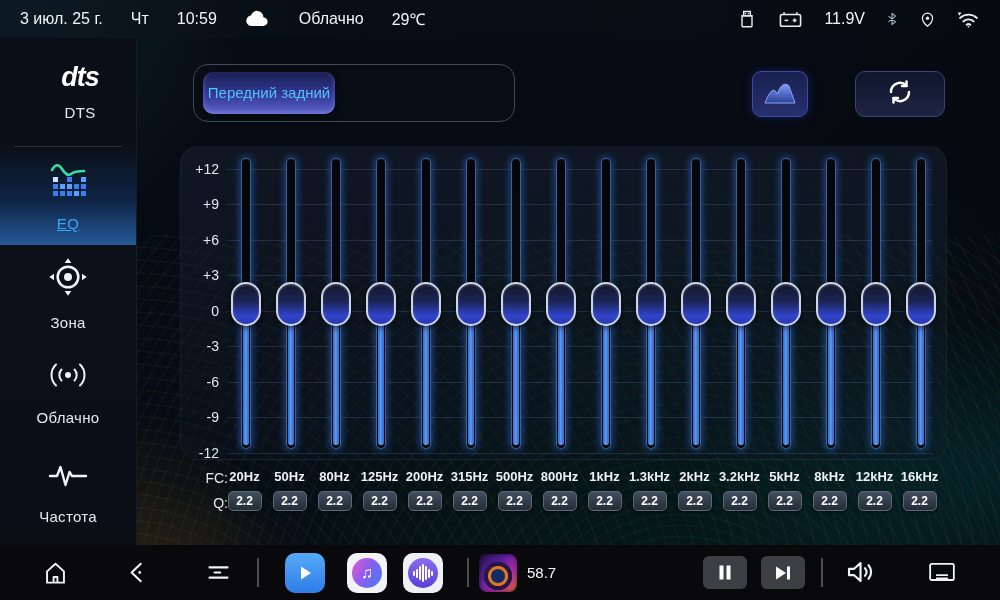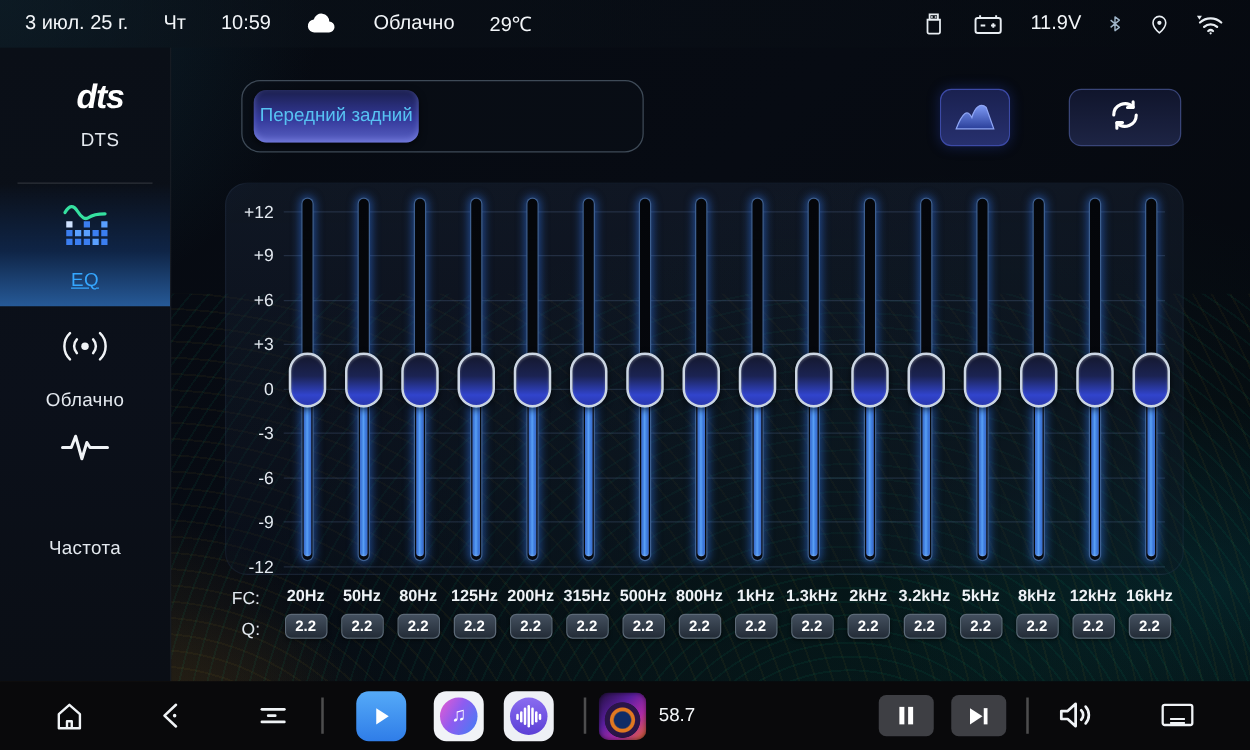--- a/index.html
+++ b/index.html
@@ -37,21 +37,21 @@
     position:absolute; left:0; top:38px; width:137px; height:507px; z-index:4;
     display:flex; flex-direction:column;
     background:linear-gradient(180deg,#0a0f17 0%,#0b101a 55%,#0a0e15 100%);
     border-right:1px solid rgba(255,255,255,0.05);
   }
   .side-item{
     display:flex; flex-direction:column; align-items:center; justify-content:center;
     gap:13px; height:98px; cursor:pointer;
   }
   .side-item.first{ height:108px;padding-left:24px; }
-  .side-item.last{ height:104px;justify-content:space-between; }
+  .side-item.last{ height:104px; }
   .side-label{ font-size:15px; color:#e4e9ef; letter-spacing:0.3px; }
   .side-item.active{
     background:linear-gradient(180deg, rgba(20,60,160,0) 0%, rgba(30,110,230,0.22) 55%, rgba(60,150,255,0.55) 100%);
   }
   .side-item.active .side-label{ color:#35a7ff;text-decoration:underline; }
   .side-divider{ height:1px; margin:0 14px; background:rgba(255,255,255,0.14); }
   .dts-logo{ font-size:27px; font-weight:bold; font-style:italic; color:#fff; letter-spacing:-1px; line-height:28px; }
   
   .tab-group{
     position:absolute; left:193px; top:64px; width:322px; height:58px; z-index:3;
@@ -106,21 +106,21 @@
     background:linear-gradient(90deg,#1d55c4,#5aa0f5 45%,#1d55c4);
     box-shadow:inset 0 0 2px rgba(255,255,255,0.4);
   }
   .thumb{
     position:absolute; left:-11px; width:30px; height:44px; border-radius:15px;
     border:2px solid #ccd6e3;
     background:linear-gradient(180deg,#14182e 0%,#1b2352 42%,#3144cc 80%,#2a38b0 100%);
     box-shadow:0 2px 6px rgba(0,0,0,0.65), inset 0 1px 2px rgba(255,255,255,0.28);
   }
   
-  .row-label{ position:absolute; left:168px; width:40px; text-align:right; font-size:14px; color:#e3e9f0; z-index:2; }
+  .row-label{ position:absolute; left:188px; width:40px; text-align:right; font-size:14px; color:#e3e9f0; z-index:2; }
   .fc-row,.q-row{ position:absolute; left:222px; width:722px; display:flex; z-index:2; }
   .fc-row{ top:469px; }
   .q-row{ top:491px; }
   .fc-cell{ width:45px; text-align:center; font-size:13px; font-weight:600; color:#eef2f6; }
   .q-cell{ width:45px; display:flex; justify-content:center; }
   .q-btn{
     width:34px; height:20px; border-radius:5px; font-size:12px; font-weight:600; color:#fff;
     display:flex; align-items:center; justify-content:center; cursor:pointer;
     background:linear-gradient(180deg,#434f5e,#232c37);
     border:1px solid #5c6977; box-shadow:0 1px 3px rgba(0,0,0,0.6);
@@ -231,20 +231,33 @@
             <rect x="34" y="17" width="5" height="5" fill="#5aa0ff"></rect>
               <rect x="34" y="24" width="5" height="5"></rect>
               <rect x="34" y="31" width="5" height="5"></rect>
           </g>
         </svg>
       </span>
       <span class="side-label">EQ</span>
     </div>
     <div class="side-item">
       <span>
+        <svg width="40" height="40" viewBox="0 0 24 24" fill="none" stroke="#f0f3f6" stroke-width="1.5">
+          <circle cx="12" cy="12" r="6.2"></circle>
+          <circle cx="12" cy="12" r="2.4" fill="#f0f3f6" stroke="none"></circle>
+          <path d="M12 0.8 l-2 2.8 h4 z" fill="#f0f3f6" stroke="none"></path>
+          <path d="M12 23.2 l-2 -2.8 h4 z" fill="#f0f3f6" stroke="none"></path>
+          <path d="M0.8 12 l2.8 -2 v4 z" fill="#f0f3f6" stroke="none"></path>
+          <path d="M23.2 12 l-2.8 -2 v4 z" fill="#f0f3f6" stroke="none"></path>
+        </svg>
+      </span>
+      <span class="side-label">Зона</span>
+    </div>
+    <div class="side-item">
+      <span>
         <svg width="44" height="34" viewBox="0 0 44 34" fill="none" stroke="#f0f3f6" stroke-width="2" stroke-linecap="round">
           <circle cx="22" cy="17" r="3" fill="#f0f3f6" stroke="none"></circle>
           <path d="M15.5 11.5 a8 8 0 0 0 0 11"></path>
             <path d="M10 6.5 a14.5 14.5 0 0 0 0 21"></path>
           <path d="M28.5 11.5 a8 8 0 0 1 0 11"></path>
             <path d="M34 6.5 a14.5 14.5 0 0 1 0 21"></path>
         </svg>
       </span>
       <span class="side-label">Облачно</span>
     </div>

